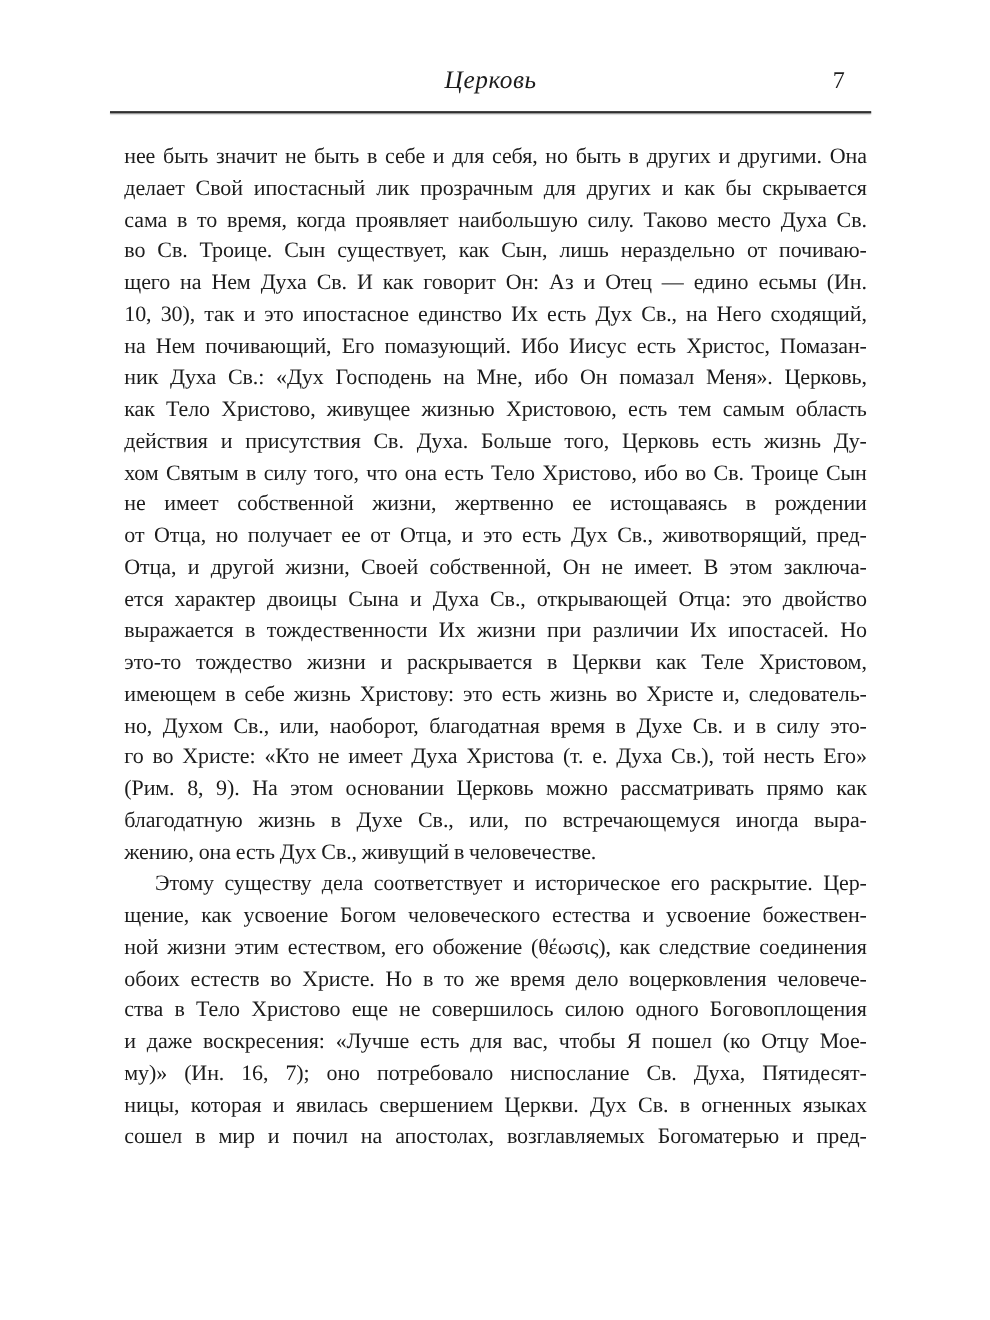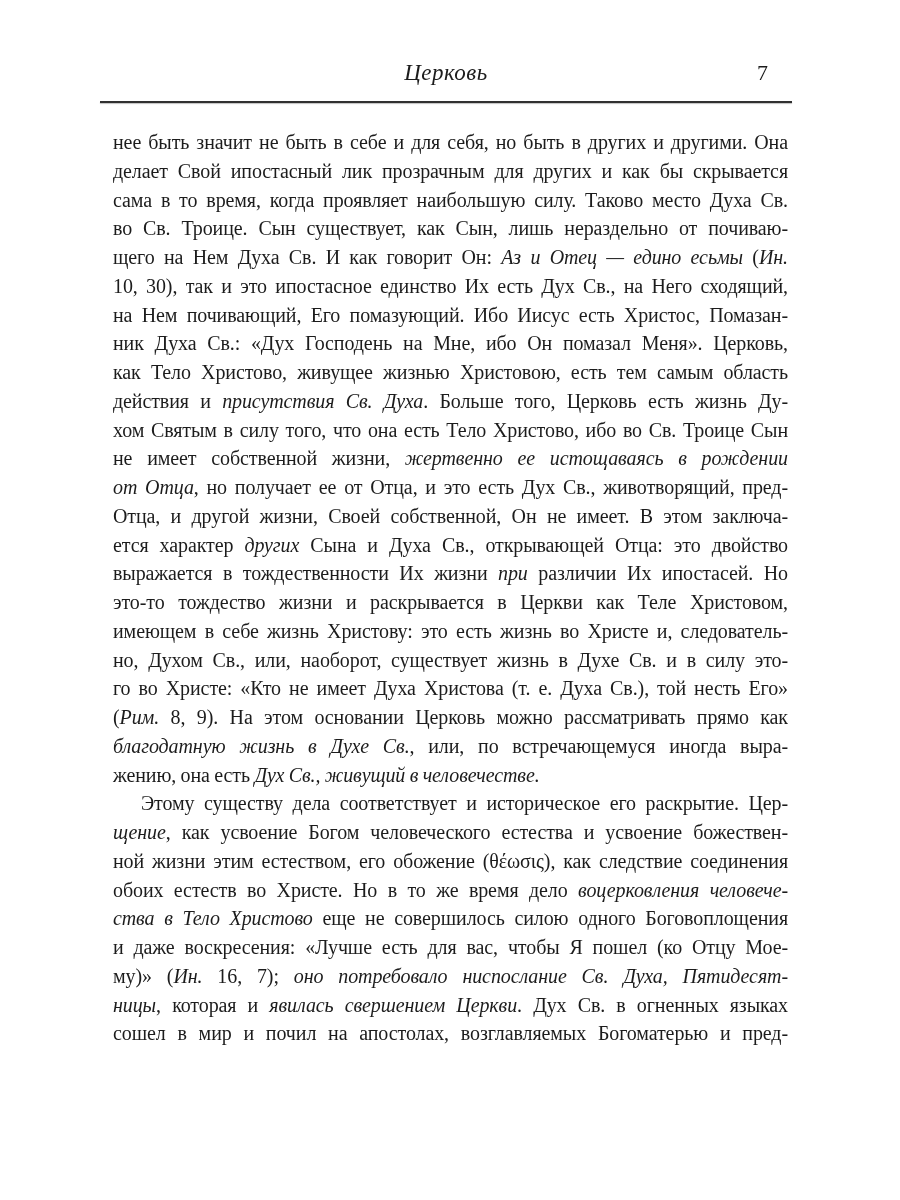--- a/index.html
+++ b/index.html
@@ -23,21 +23,21 @@
     background: #303030; box-shadow: 0 1px 1px rgba(0,0,0,0.25);
   }
   .text-block {
     position: absolute; top: 128px; left: 113px; width: 675px;
     font-size: 20px; line-height: 28.75px;
     word-spacing: -0.5px; letter-spacing: -0.1px;
   }
   .line { text-align: justify; text-align-last: justify; }
   .line.lastline { text-align-last: left; }
   .line.indent { text-indent: 28px; }
-  .it { font-style: italic; }
+  .it { }
 </style>
 </head>
 <body>
 
 <div class="page">
   <div class="header">
     <span class="running-title">Церковь</span>
     <span class="page-number">7</span>
   </div>
   <div class="rule"></div>
@@ -50,25 +50,25 @@
         <div class="line"><span>щего на Нем Духа Св. И как говорит Он: </span><span class="it">Аз и Отец — едино есьмы</span><span> (</span><span class="it">Ин.</span></div>
         <div class="line"><span>10, 30), так и это ипостасное единство Их есть Дух Св., на Него сходящий,</span></div>
         <div class="line"><span>на Нем почивающий, Его помазующий. Ибо Иисус есть Христос, Помазан-</span></div>
         <div class="line"><span>ник Духа Св.: «Дух Господень на Мне, ибо Он помазал Меня». Церковь,</span></div>
         <div class="line"><span>как Тело Христово, живущее жизнью Христовою, есть тем самым область</span></div>
         <div class="line"><span>действия и </span><span class="it">присутствия Св. Духа</span><span>. Больше того, Церковь есть жизнь Ду-</span></div>
         <div class="line"><span>хом Святым в силу того, что она есть Тело Христово, ибо во Св. Троице Сын</span></div>
         <div class="line"><span>не имеет собственной жизни, </span><span class="it">жертвенно ее истощаваясь в рождении</span></div>
         <div class="line"><span class="it">от Отца</span><span>, но получает ее от Отца, и это есть Дух Св., животворящий, пред-</span></div>
         <div class="line"><span>Отца, и другой жизни, Своей собственной, Он не имеет. В этом заключа-</span></div>
-        <div class="line"><span>ется характер </span><span class="it">других</span><span> Сына и Духа Св., открывающей Отца: это двойство</span></div>
+        <div class="line"><span>ется характер </span><span class="it">двоицы</span><span> Сына и Духа Св., открывающей Отца: это двойство</span></div>
         <div class="line"><span>выражается в тождественности Их жизни </span><span class="it">при</span><span> различии Их ипостасей. Но</span></div>
         <div class="line"><span>это-то тождество жизни и раскрывается в Церкви как Теле Христовом,</span></div>
         <div class="line"><span>имеющем в себе жизнь Христову: это есть жизнь во Христе и, следователь-</span></div>
-        <div class="line"><span>но, Духом Св., или, наоборот, существует жизнь в Духе Св. и в силу это-</span></div>
+        <div class="line"><span>но, Духом Св., или, наоборот, благодатная время в Духе Св. и в силу это-</span></div>
         <div class="line"><span>го во Христе: «Кто не имеет Духа Христова (т. е. Духа Св.), той несть Его»</span></div>
         <div class="line"><span>(</span><span class="it">Рим.</span><span> 8, 9). На этом основании Церковь можно рассматривать прямо как</span></div>
         <div class="line"><span class="it">благодатную жизнь в Духе Св.</span><span>, или, по встречающемуся иногда выра-</span></div>
         <div class="line lastline"><span>жению, она есть </span><span class="it">Дух Св., живущий в человечестве.</span></div>
       </div>
       <div class="para">
         <div class="line indent"><span>Этому существу дела соответствует и историческое его раскрытие. Цер-</span></div>
         <div class="line"><span class="it">щение</span><span>, как усвоение Богом человеческого естества и усвоение божествен-</span></div>
         <div class="line"><span>ной жизни этим естеством, его обожение (θέωσις), как следствие соединения</span></div>
         <div class="line"><span>обоих естеств во Христе. Но в то же время дело </span><span class="it">воцерковления человече-</span></div>

